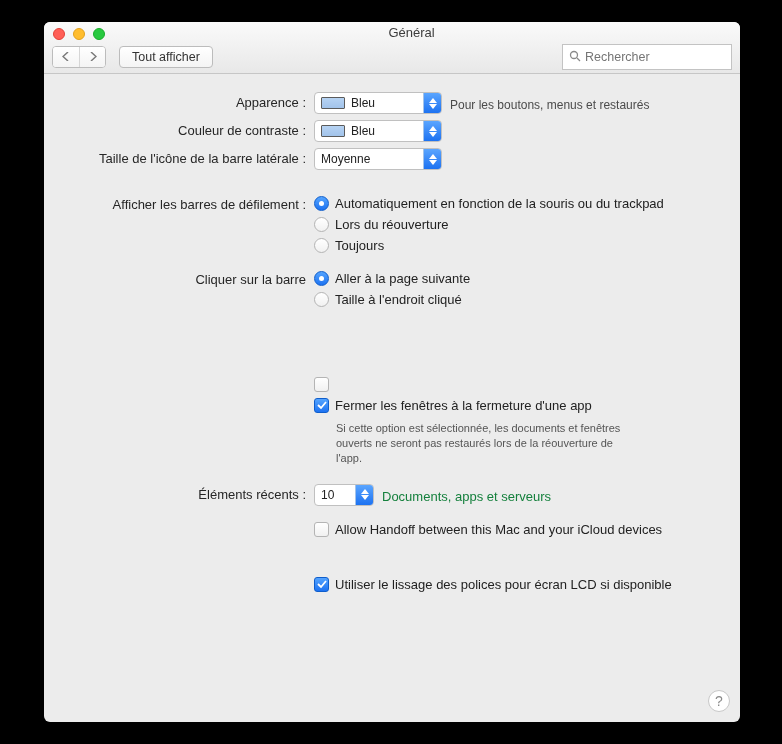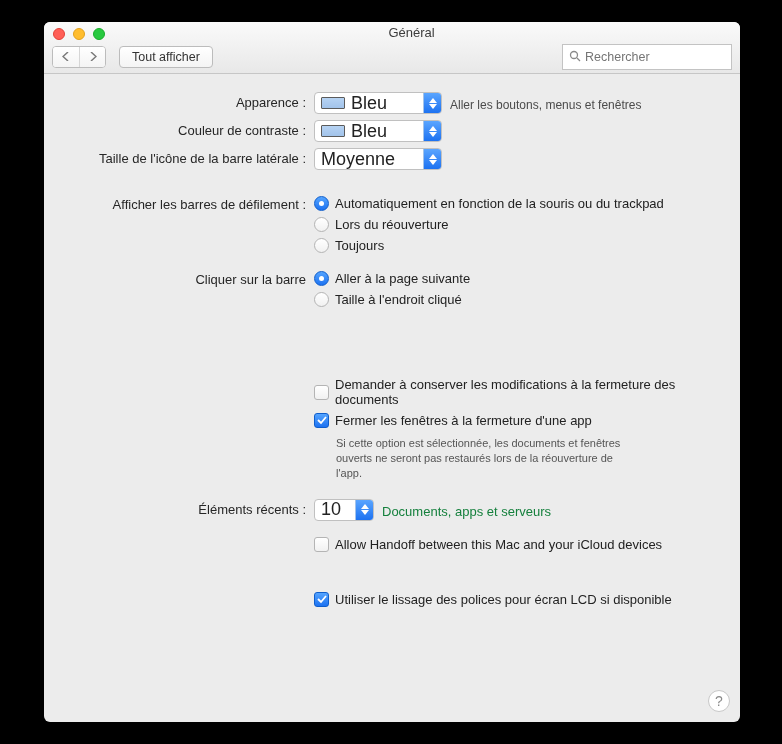--- a/index.html
+++ b/index.html
@@ -118,21 +118,21 @@
     color: #262626;
   }
   .ctrl { flex: 1; display: flex; flex-direction: column; gap: 2px; }
   .popup {
     display: inline-flex;
     align-items: center;
     height: 22px;
     border: 1px solid #c0c0c0;
     border-radius: 4px;
     background: #fff;
-    font-size: 18px;
+    font-size: 12px;
     width: 128px;
     position: relative;
     padding-left: 6px;
     cursor: default;
   }
   .popup .swatch {
     width: 24px; height: 12px;
     border: 1px solid #5b5b5b;
     background: linear-gradient(#b6d3f3,#a2c3ea);
     margin-right: 6px;
@@ -285,21 +285,21 @@
           <span class="txt">Bleu</span>
           <div class="arrows">
             <svg width="8" height="5">
                 <path d="M0 5 L4 0 L8 5 Z" fill="#fff"></path>
               </svg>
             <svg width="8" height="5">
                 <path d="M0 0 L4 5 L8 0 Z" fill="#fff"></path>
               </svg>
           </div>
         </div>
-        <span class="hint">Aller les boutons, menus et fenêtres</span>
+        <span class="hint">Pour les boutons, menus et restaurés</span>
       </div>
     </div>
 
     <div class="row">
       <div class="label">Couleur de contraste :</div>
       <div>
         <div class="popup">
           <div class="swatch"></div>
           <span class="txt">Bleu</span>
           <div class="arrows">
@@ -372,21 +372,20 @@
 
     <div class="gap-lg"></div>
 
     <div class="row">
       <div class="label"></div>
       <div class="ctrl">
         <label class="check-line">
           <span class="checkbox">
             
           </span>
-          <span>Demander à conserver les modifications à la fermeture des documents</span>
         </label>
         <label class="check-line">
           <span class="checkbox checked">
             <svg width="10" height="9">
                 <path d="M1 4 L4 7 L9 1" fill="none" stroke="#fff" stroke-width="1.8"></path>
               </svg>
           </span>
           <span>Fermer les fenêtres à la fermeture d'une app</span>
         </label>
         <div class="note">Si cette option est sélectionnée, les documents et fenêtres ouverts ne seront pas restaurés lors de la réouverture de l'app.</div>

